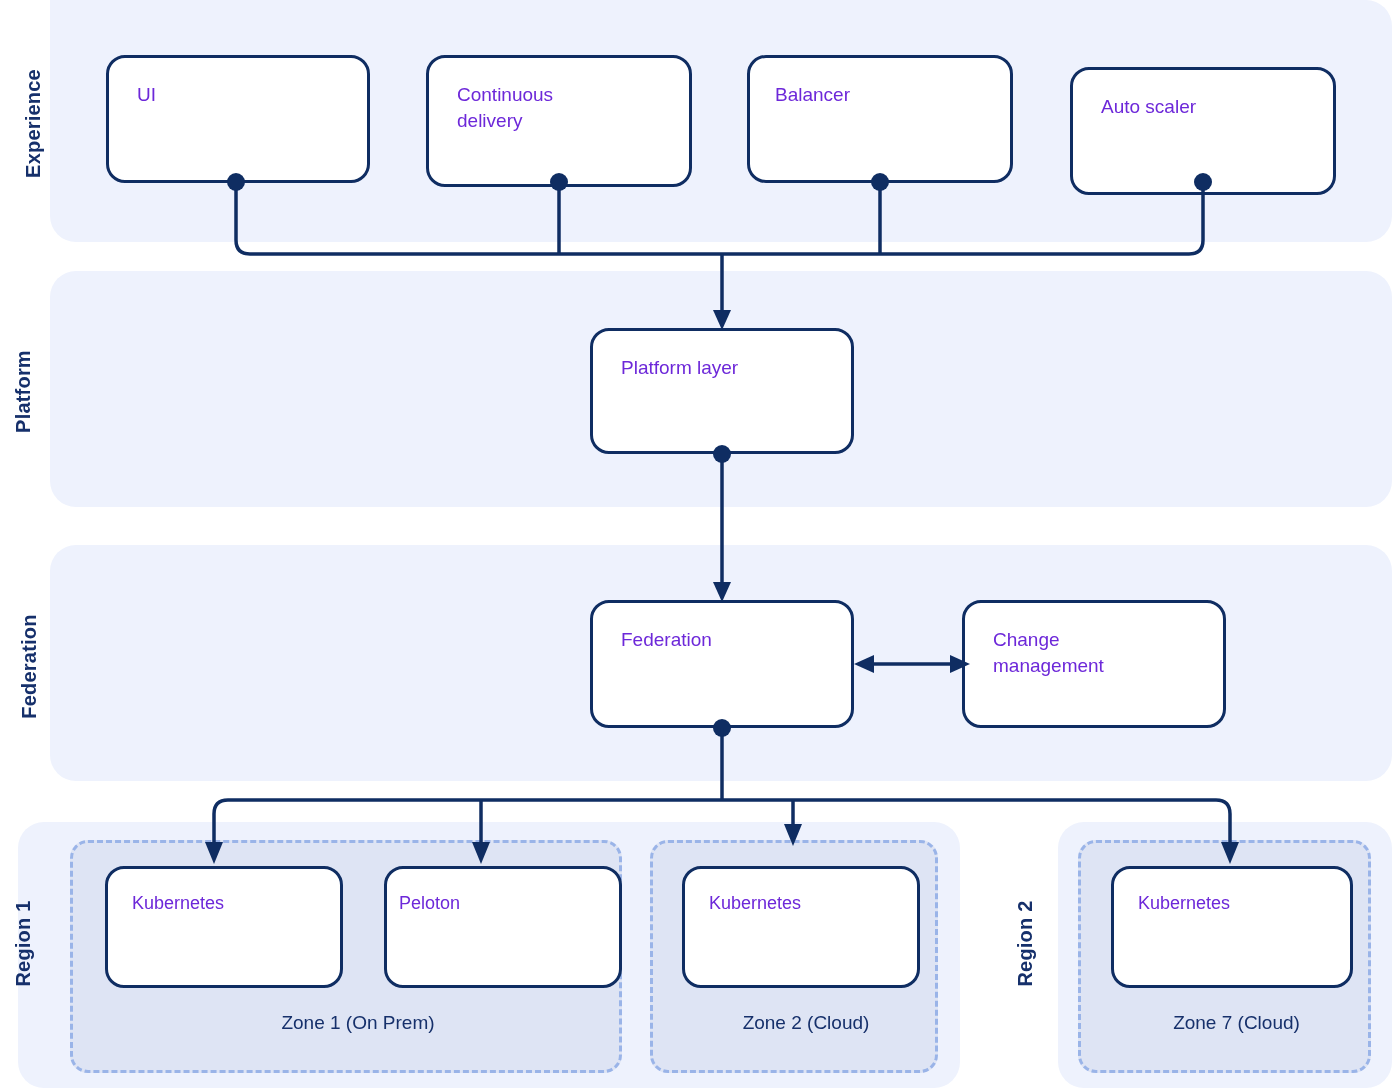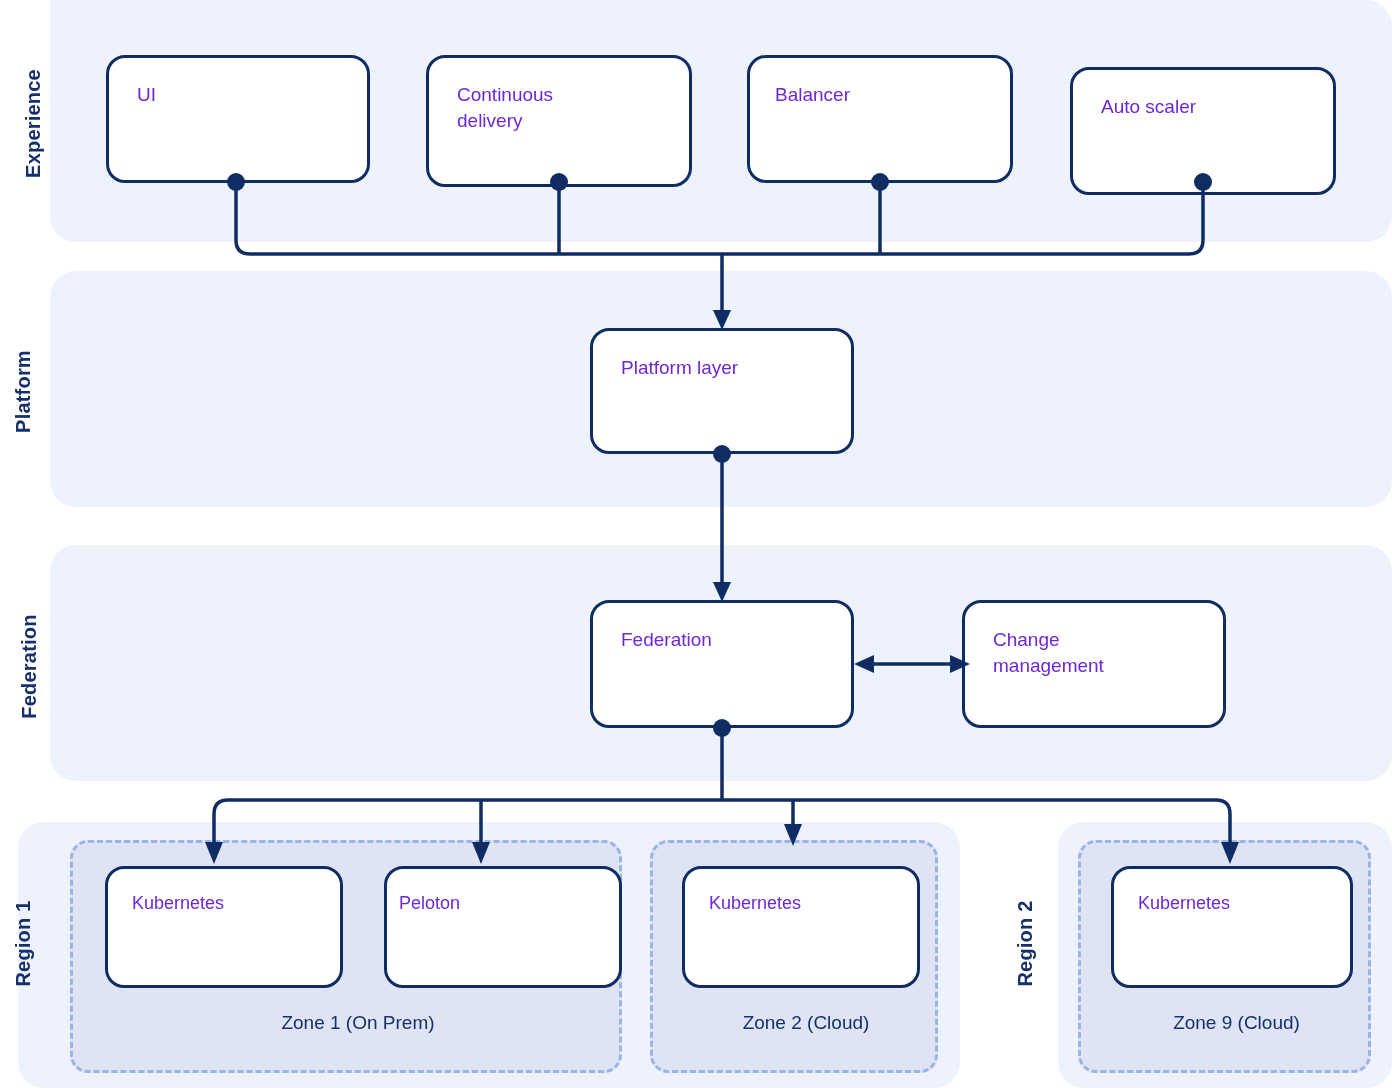--- a/index.html
+++ b/index.html
@@ -151,21 +151,21 @@
   <div class="node" id="node-federation">Federation</div>
   <div class="node" id="node-change">Change<br>management</div>
 
   <div class="node small" id="node-k8s-z1">Kubernetes</div>
   <div class="node small" id="node-peloton-z1">Peloton</div>
   <div class="node small" id="node-k8s-z2">Kubernetes</div>
   <div class="node small" id="node-k8s-z3">Kubernetes</div>
 
   <div class="zone-caption" id="caption-z1">Zone 1 (On Prem)</div>
   <div class="zone-caption" id="caption-z2">Zone 2 (Cloud)</div>
-  <div class="zone-caption" id="caption-z3">Zone 9 (Cloud)</div>
+  <div class="zone-caption" id="caption-z3">Zone 7 (Cloud)</div>
 
   <svg id="connectors" viewBox="0 0 1392 1088">
 
     <path class="wire" d="M236,182 L236,240 Q236,254 250,254 L722,254"></path>
 
     <path class="wire" d="M559,182 L559,254"></path>
 
     <path class="wire" d="M880,182 L880,254"></path>
 
     <path class="wire" d="M1203,182 L1203,240 Q1203,254 1189,254 L722,254"></path>

